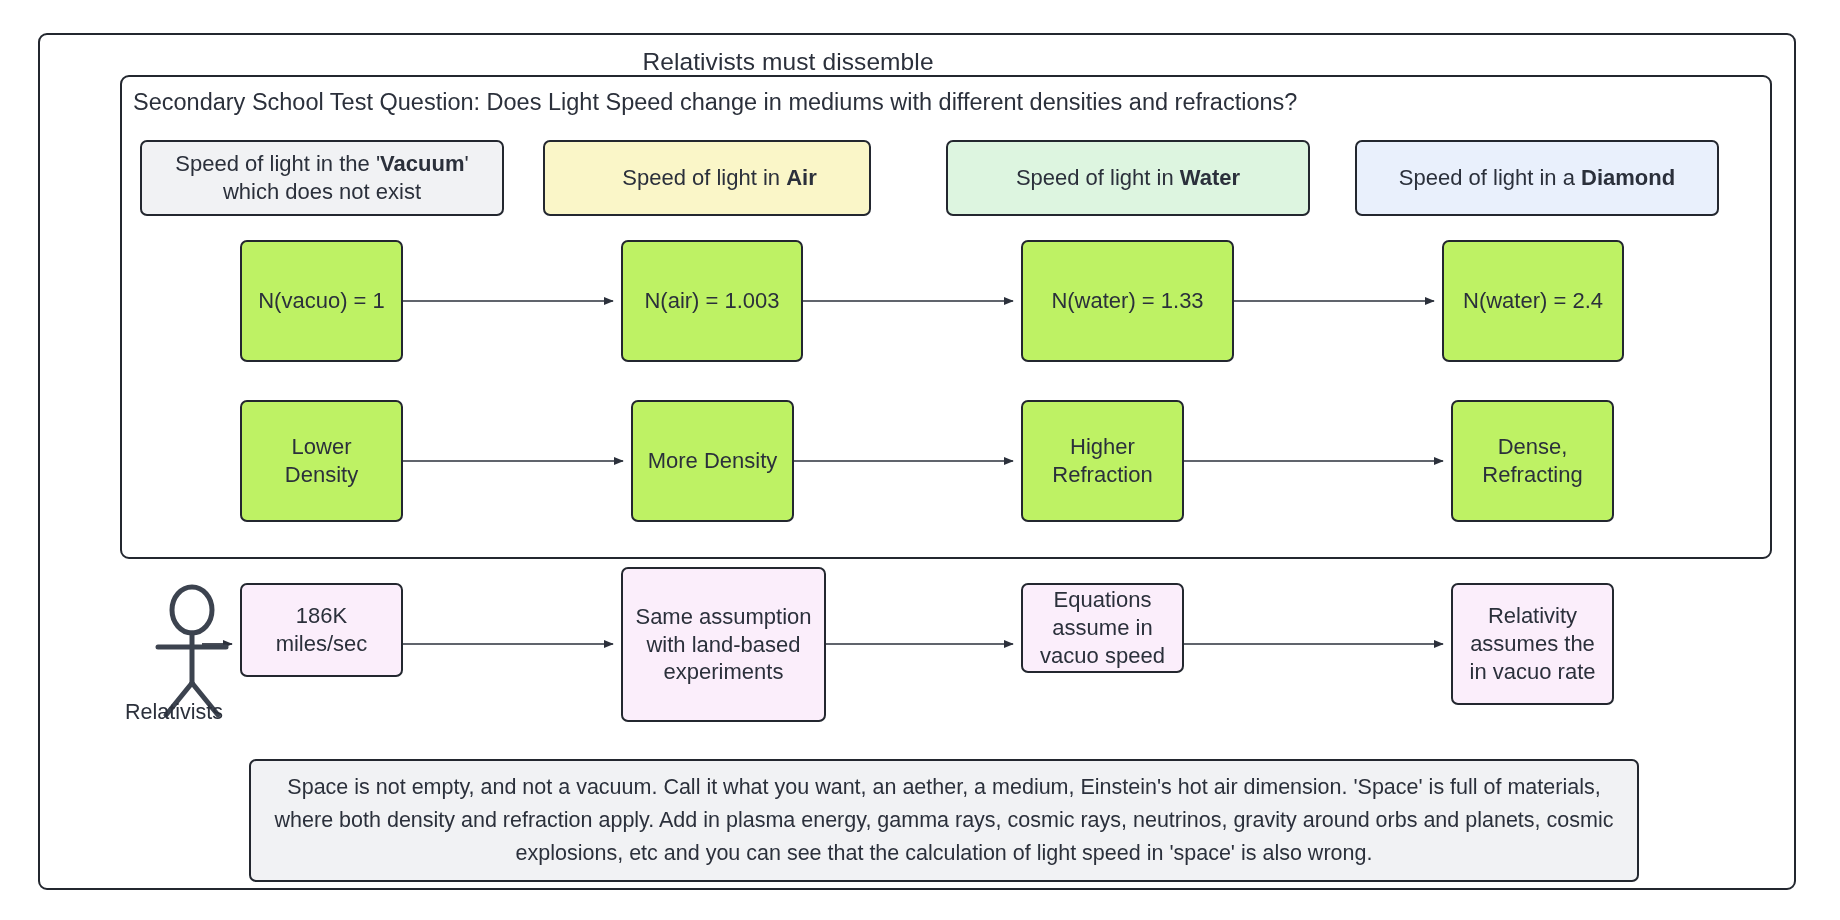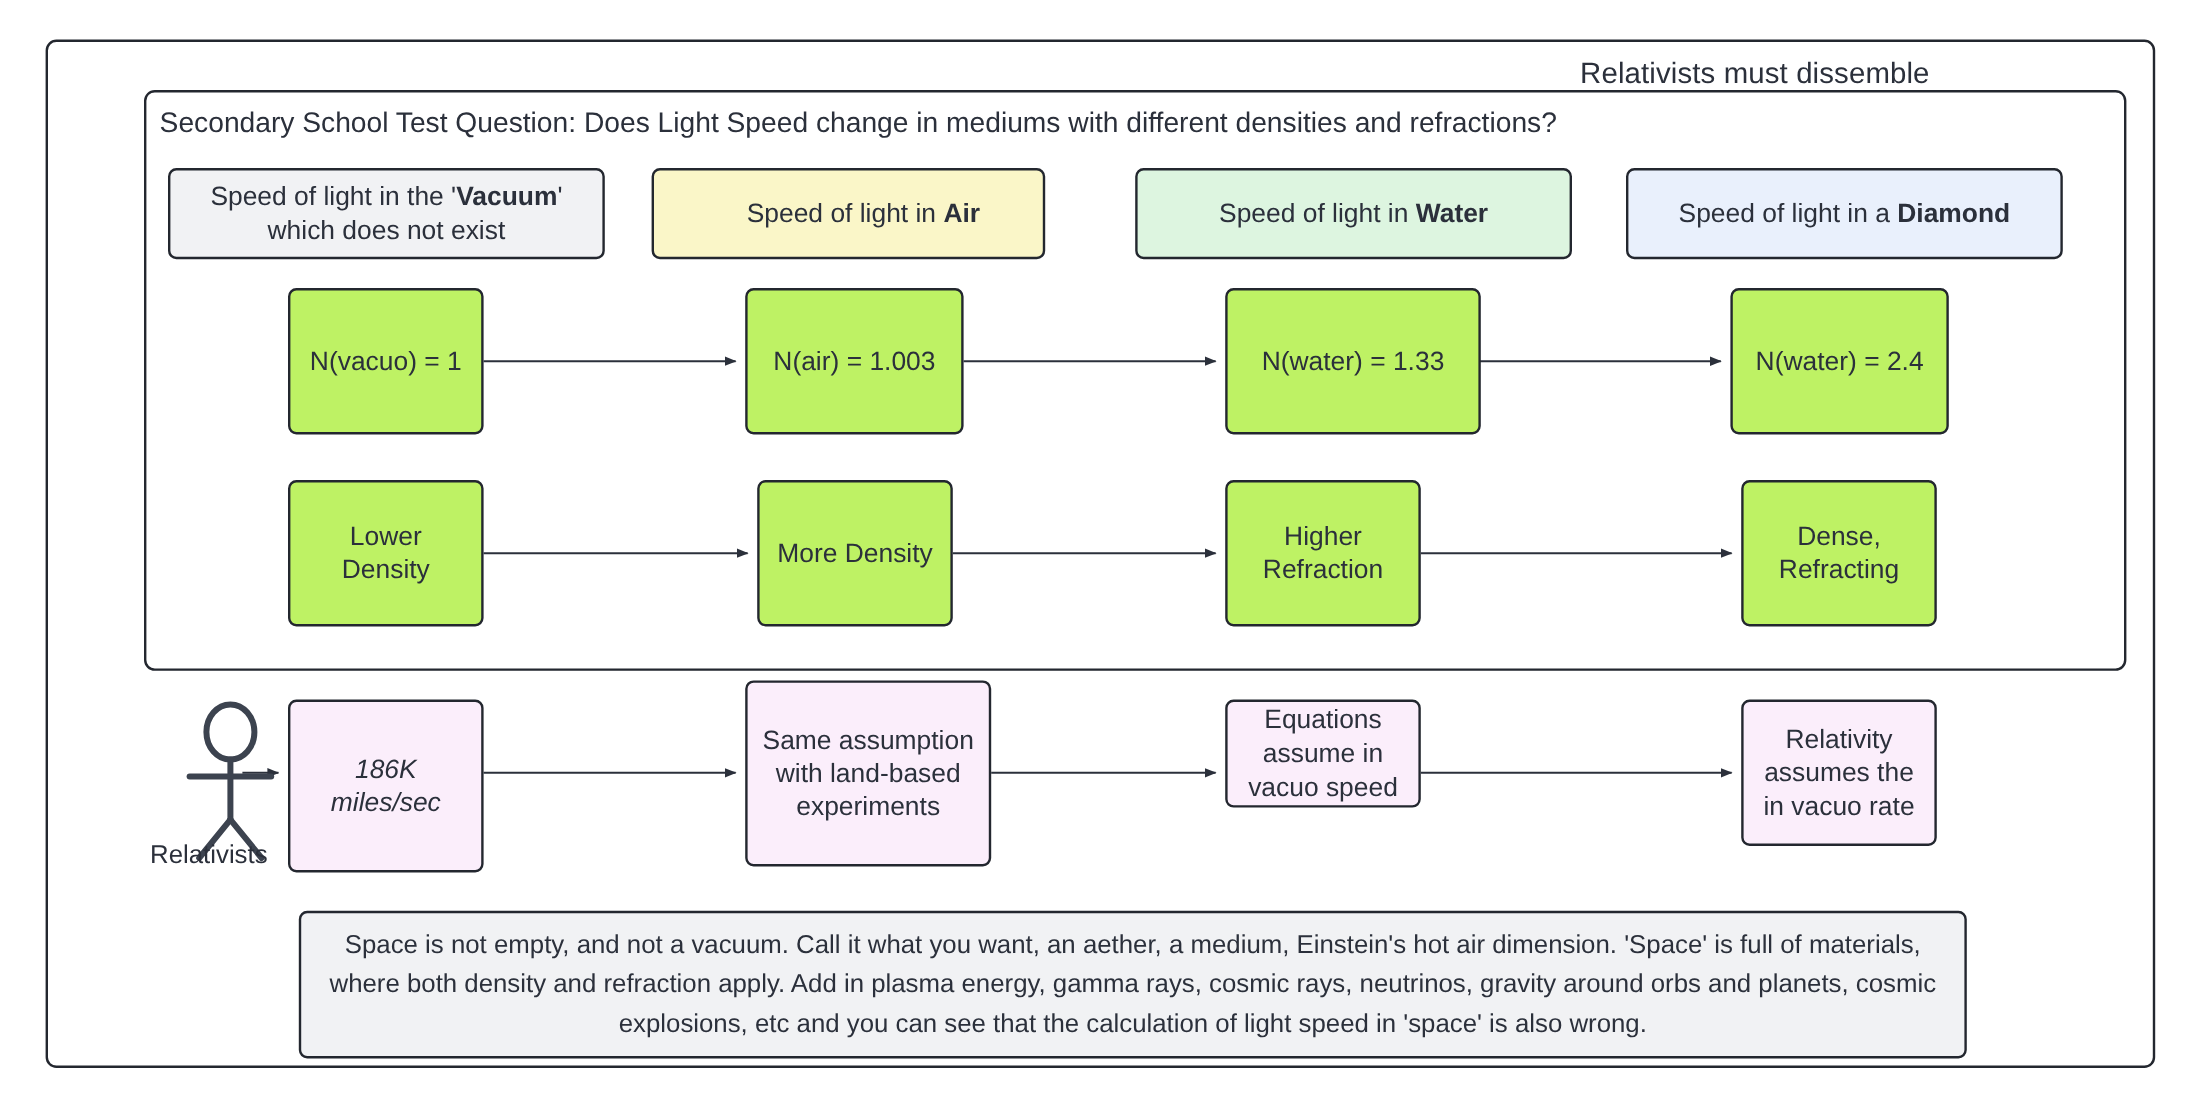--- a/index.html
+++ b/index.html
@@ -32,25 +32,24 @@
     border-radius: 9px;
     background: #ffffff;
     box-sizing: border-box;
   }
 
   .outer-title {
     position: absolute;
     left: 0;
     top: 48px;
     width: 1576px;
-    text-align: right;
+    text-align: center;
     font-size: 24.5px;
     color: #2b303b;
     letter-spacing: 0.1px;
-    padding-left: 32px;
   }
 
   
   .inner-frame {
     position: absolute;
     left: 120px;
     top: 75px;
     width: 1652px;
     height: 484px;
     border: 2.5px solid #23272f;
@@ -104,21 +103,21 @@
   .n3 { left: 1021px; top: 240px; width: 213px; height: 122px; }
   .n4 { left: 1442px; top: 240px; width: 182px; height: 122px; }
 
   
   .d1 { left: 240px;  top: 400px; width: 163px; height: 122px; }
   .d2 { left: 631px;  top: 400px; width: 163px; height: 122px; }
   .d3 { left: 1021px; top: 400px; width: 163px; height: 122px; }
   .d4 { left: 1451px; top: 400px; width: 163px; height: 122px; }
 
   
-  .p1 { left: 240px;  top: 583px; width: 163px; height: 144px; font-style: italic; }
+  .p1 { left: 240px;  top: 583px; width: 163px; height: 94px; }
   .p2 { left: 621px;  top: 567px; width: 205px; height: 155px; }
   .p3 { left: 1021px; top: 583px; width: 163px; height: 90px; }
   .p4 { left: 1451px; top: 583px; width: 163px; height: 122px; }
 
   
   .footer-note {
     position: absolute;
     left: 249px;
     top: 737px;
     width: 1390px;

